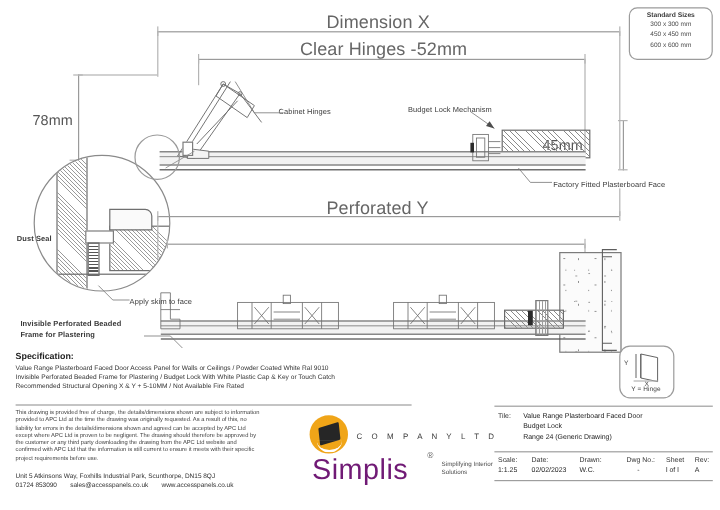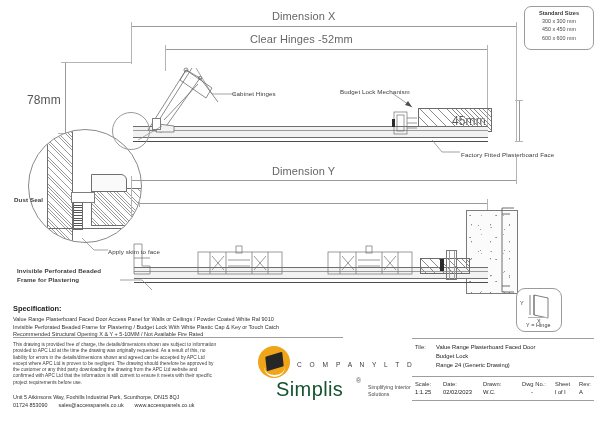--- a/index.html
+++ b/index.html
@@ -5,21 +5,21 @@
   html,body{margin:0;padding:0;background:#fff;}
   body{width:600px;height:425px;position:relative;overflow:hidden;
        font-family:"Liberation Sans",sans-serif;color:#222;}
 
   #sheet{position:absolute;inset:0;width:600px;height:425px;background:#ffffff;}
 
   
   .abs{position:absolute;}
   .lbl{position:absolute;font-size:6.2px;color:#3a3a3a;white-space:nowrap;letter-spacing:.1px;}
   .lbl.big{font-size:12px;color:#555;}
-  .lbl.dim{font-size:11px;color:#666;}
+  .lbl.dim{font-size:15px;color:#666;}
   .hline{position:absolute;height:0;border-top:.6px solid #9a9a9a;}
   .vline{position:absolute;width:0;border-left:.6px solid #9a9a9a;}
   .thin{border-color:#b4b4b4;}
 
   
   .hatch45{
     background-image:repeating-linear-gradient(45deg,#8a8a8a 0 .5px,transparent .5px 3.2px);
   }
   .hatch45b{
     background-image:repeating-linear-gradient(45deg,#9a9a9a 0 .5px,transparent .5px 2.4px);
@@ -50,42 +50,42 @@
   #sizes-card .t{font-size:5.6px;font-weight:bold;color:#3a3a3a;line-height:8px;}
   #sizes-card .s{font-size:5.4px;color:#4a4a4a;line-height:8.4px;}
 
   
   #hinge-legend{
     position:absolute;left:516px;top:288px;width:44px;height:42px;
     border:.7px solid #9b9b9b;border-radius:9px;background:#fff;
   }
 
   
-  #spec{position:absolute;left:13px;top:304px;width:330px;}
+  #spec{position:absolute;left:13px;top:292px;width:330px;}
   #spec .h{font-size:7.4px;font-weight:bold;color:#1d1d1d;margin-bottom:3px;}
   #spec .l{font-size:5.5px;color:#333;line-height:7.6px;white-space:nowrap;}
   #rule1{position:absolute;left:13px;top:337px;width:330px;border-top:.7px solid #9e9e9e;}
   #disc{position:absolute;left:13px;top:342px;width:218px;}
   #disc p{margin:0;font-size:4.8px;color:#3d3d3d;line-height:6.3px;}
   #addr{position:absolute;left:13px;top:394px;}
   #addr div{font-size:5.4px;color:#2f2f2f;line-height:7.6px;white-space:nowrap;}
 
   
   #logo{position:absolute;left:258px;top:344px;width:150px;height:62px;}
   #logo-dot{position:absolute;left:0;top:2px;width:32px;height:32px;border-radius:50%;
             background:#f0a518;}
   #logo-sq{position:absolute;left:8px;top:8px;width:17px;height:15px;background:#262626;
            transform:skewY(-11deg) rotate(-6deg);border-radius:1px;}
   #logo-swoosh{position:absolute;left:6px;top:21px;width:21px;height:8px;
            border-bottom:2.5px solid #ffffff;border-radius:0 0 50% 50%/0 0 100% 100%;}
   #brand1{position:absolute;left:38px;top:5px;font-size:10.5px;font-weight:bold;color:#1b1b1b;
           letter-spacing:.2px;white-space:nowrap;}
   #brand2{position:absolute;left:39px;top:17px;font-size:6.6px;color:#3a3a3a;
           letter-spacing:3px;white-space:nowrap;}
-  #simplis{position:absolute;left:2px;top:34px;font-size:20px;color:#14532d;letter-spacing:.4px;margin-left:16px;}
+  #simplis{position:absolute;left:2px;top:34px;font-size:24px;color:#701a75;letter-spacing:.4px;}
   #simplis-tm{position:absolute;left:98px;top:33px;font-size:7px;color:#5a5a5a;}
   #tag{position:absolute;left:110px;top:40px;font-size:5.2px;color:#4a4a4a;line-height:6.6px;width:44px;}
 
   
   #tb{position:absolute;left:412px;top:338px;width:182px;height:80px;}
   #tb .sep{position:absolute;left:0;width:182px;border-top:.7px solid #9e9e9e;}
   #tb .k{font-size:5.8px;color:#333;}
   #tb .v{font-size:5.8px;color:#222;}
   .tbcol{position:absolute;text-align:left;}
   .tbcol .k{display:block;font-size:5.6px;color:#333;line-height:8px;}
@@ -185,21 +185,21 @@
     <div class="hline" style="left:0;top:98px;width:112px;border-top:.7px solid #6b6b6b;"></div>
   </div>
 
   <svg class="abs" style="left:106px;top:118px;width:62px;height:30px;overflow:visible;">
     <path d="M32 22 L56 8" stroke="#8a8a8a" stroke-width="0.7" fill="none"></path>
   </svg>
   <div class="abs" style="left:112px;top:112px;width:36px;height:36px;border:.7px solid #9a9a9a;border-radius:50%;"></div>
 
   <div class="lbl" style="left:14px;top:196px;font-weight:bold;">Dust Seal</div>
 
-  <div class="lbl dim" style="left:272px;top:165px;">Dimension Y</div>
+  <div class="lbl dim" style="left:272px;top:165px;">Perforated Y</div>
   <div class="hline" style="left:131px;top:180px;width:385px;"></div>
   <div class="vline thin" style="left:131px;top:176px;height:8px;"></div>
   <div class="vline thin" style="left:516px;top:176px;height:8px;"></div>
   <div class="vline thin" style="left:516px;top:157px;height:23px;"></div>
   <div class="vline thin" style="left:131px;top:180px;height:36px;"></div>
 
   <div class="hline" style="left:139px;top:203px;width:348px;"></div>
   <div class="vline thin" style="left:139px;top:199px;height:8px;"></div>
   <div class="vline thin" style="left:487px;top:199px;height:8px;"></div>
   <div class="vline thin" style="left:487px;top:203px;height:58px;"></div>

